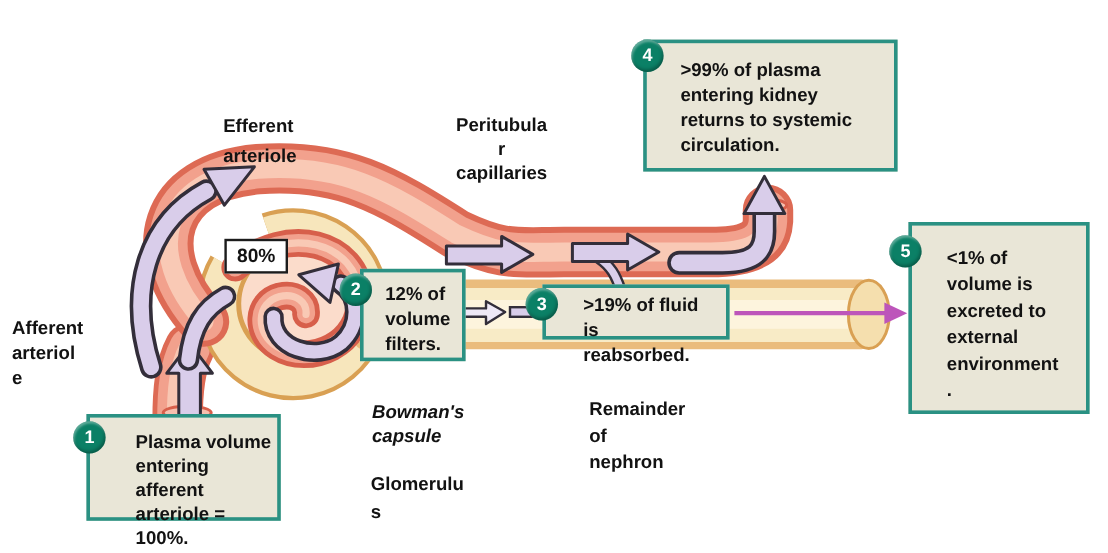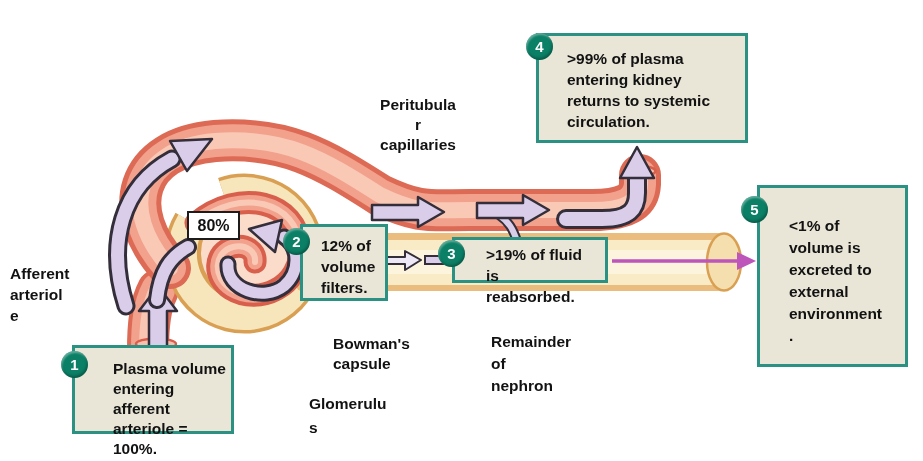--- a/index.html
+++ b/index.html
@@ -97,40 +97,42 @@
       <polygon points="385,257 405,257 405,251 421,260 405,270 405,264 385,264" fill="#eee8f6" stroke="#332e3a" stroke-width="2" stroke-linejoin="round"></polygon>
       <rect x="425" y="256" width="18" height="8" fill="#d9cdea" stroke="#332e3a" stroke-width="2"></rect>
 
       <g>
         <line x1="612" y1="261" x2="739" y2="261" stroke="#bd55ba" stroke-width="3.5"></line>
         <polygon points="756,261 737,252 737,270" fill="#bd55ba"></polygon>
       </g>
     </g>
   </svg>
 
+  <div class="label" style="left:186px; top:93px; line-height:25px;">Efferent
+arteriole</div>
 
   <div class="label" style="left:370px; top:95px; width:96px; text-align:center; line-height:20px;">Peritubula
 r
 capillaries</div>
 
   <div class="label" style="left:10px; top:263px;">Afferent
 arteriol
 e</div>
 
-  <div class="label" style="left:333px; top:334px; line-height:20px;">Bowman's
+  <div class="label" style="left:310px; top:334px; line-height:20px;font-style:italic;">Bowman's
 capsule</div>
 
   <div class="label" style="left:491px; top:331px; line-height:22px;">Remainder
 of
 nephron</div>
 
   <div class="label" style="left:309px; top:392px; line-height:24px;">Glomerulu
 s</div>
 
-  <div class="pctbox" style="left:187px; top:211px; width:53px; height:29px;">80%</div>
+  <div class="pctbox" style="left:187px; top:199px; width:53px; height:29px;">80%</div>
 
   <div class="stepbox" style="left:72px; top:345px; width:162px; height:89px; padding:11px 0 0 38px; line-height:20px;">Plasma volume
 entering
 afferent
 arteriole =
 100%.</div>
   <div class="stepnum" style="left:61px; top:351px;">1</div>
 
   <div class="stepbox" style="left:300px; top:224px; width:88px; height:77px; padding:8px 0 0 18px;">12% of
 volume
@@ -141,21 +143,21 @@
 is
 reabsorbed.</div>
   <div class="stepnum" style="left:438px; top:240px;">3</div>
 
   <div class="stepbox" style="left:536px; top:33px; width:212px; height:110px; padding:12px 0 4px 28px;">&gt;99% of plasma
 entering kidney
 returns to systemic
 circulation.</div>
   <div class="stepnum" style="left:526px; top:33px;">4</div>
 
-  <div class="stepbox" style="left:757px; top:185px; width:151px; height:182px; padding:27px 0 0 29px; line-height:22px;">&lt;1% of
+  <div class="stepbox" style="left:757px; top:185px; width:151px; height:160px; padding:17px 0 0 29px; line-height:22px;">&lt;1% of
 volume is
 excreted to
 external
 environment
 .</div>
   <div class="stepnum" style="left:741px; top:196px;">5</div>
 
 </div>
 
 </body></html>

